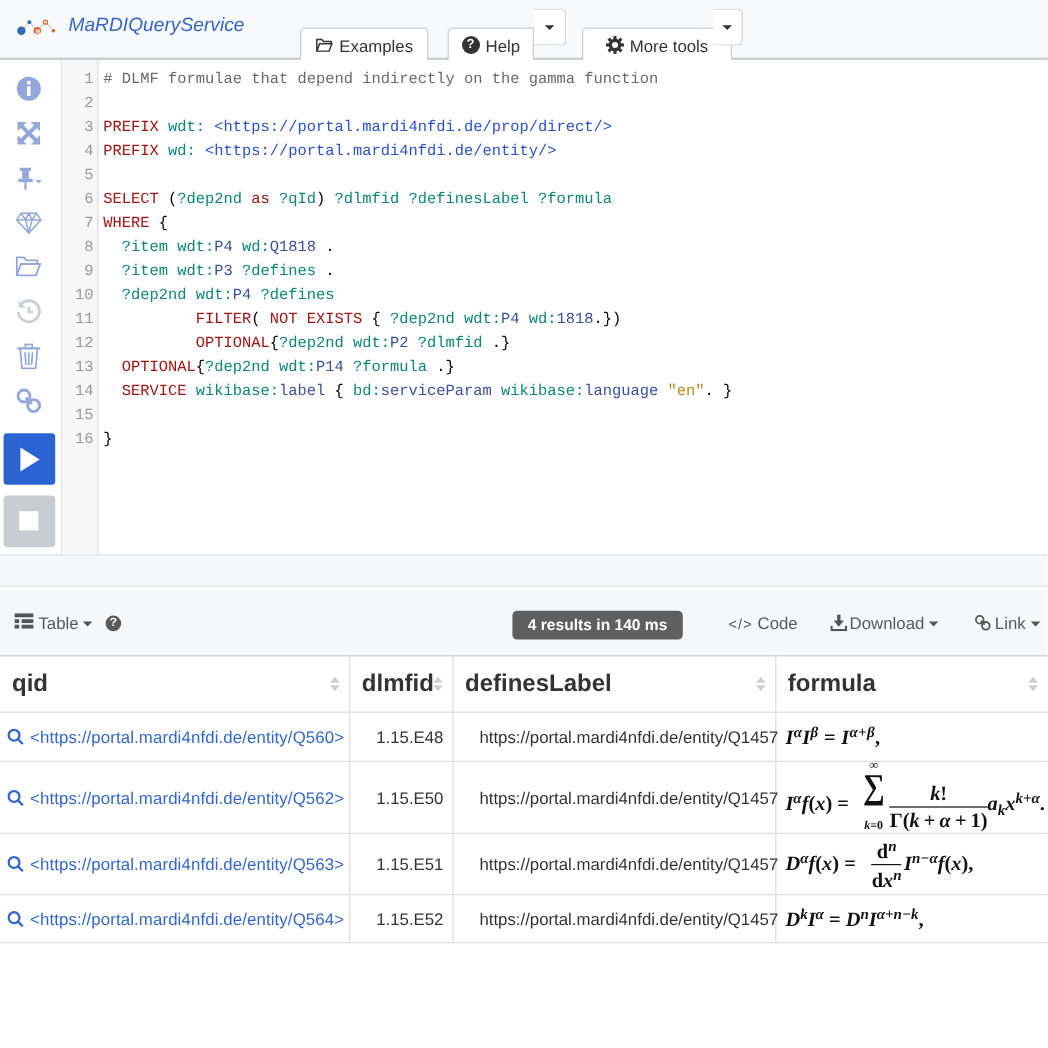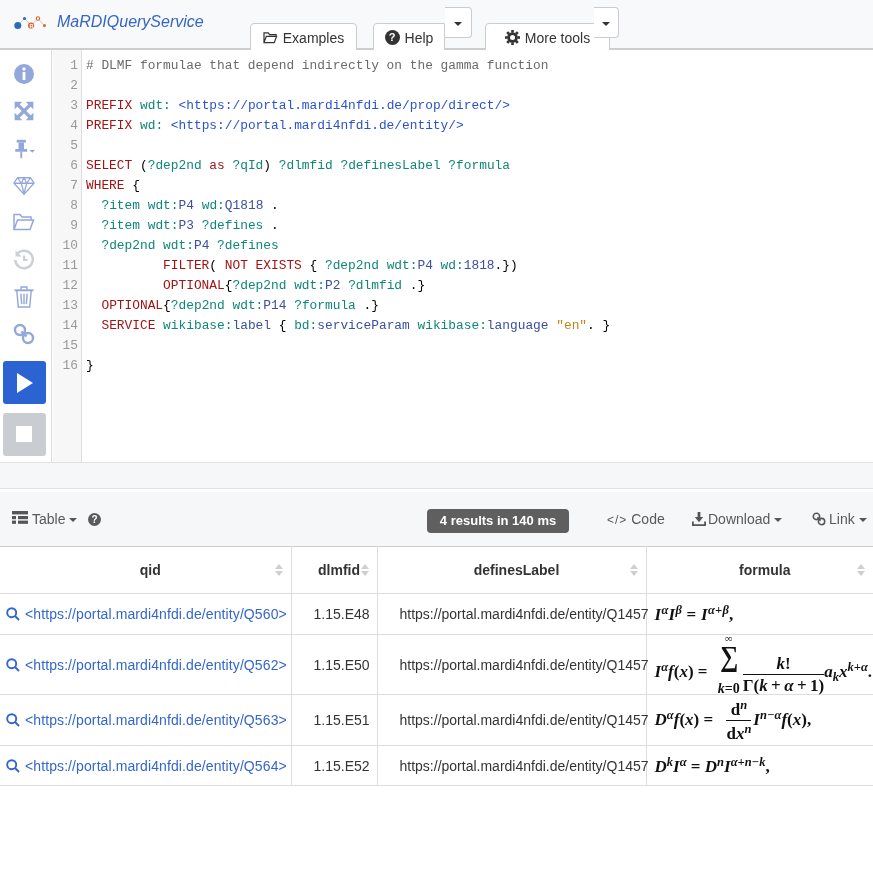--- a/index.html
+++ b/index.html
@@ -27,21 +27,21 @@
   .cm-str { color:#c08419; }
   #playbtn { position:absolute; left:3px; top:311px; width:43px; height:43px; background:#2c63d2; border-radius:3px; }
   #stopbtn { position:absolute; left:3px; top:363px; width:43px; height:43px; background:#c9cdd1; border-radius:3px; }
   
   #strip1 { position:absolute; left:0; top:462px; width:873px; height:27px; background:#f6f7f8; border-top:1px solid #e2e2e2; border-bottom:1px solid #e2e2e2; }
   #rtoolbar { position:absolute; left:0; top:492px; width:873px; height:54px; background:#f6f7f8; }
   .tool { position:absolute; color:#56595d; font-size:14px; top:13px; height:28px; line-height:28px; }
   #badge { position:absolute; left:427px; top:17px; width:142px; height:24px; background:#5f5f5f; border-radius:4px; color:#fff; font-size:13px; font-weight:bold; text-align:center; line-height:24px; }
   
   #rtable { position:absolute; left:0; top:546px; width:873px; border-collapse:collapse; table-layout:fixed; font-size:14px; color:#333; background:#fff; }
-  #rtable th { border:1px solid #ddd; border-top:1px solid #ccc; text-align:center; font-size:14px; font-weight:bold; padding:0 0 0 10px; height:47px; position:relative; }
+  #rtable th { border:1px solid #ddd; border-top:1px solid #ccc; text-align:left; font-size:20px; font-weight:bold; padding:0 0 0 10px; height:47px; position:relative; }
   #rtable td { border:1px solid #ddd; padding:0 0 0 6px; vertical-align:middle; }
   #rtable td.fml { padding-left:8px; }
   #rtable td.plain { padding-left:22px; }
   #rtable th:first-child, #rtable td:first-child { border-left:none; }
   #rtable th:last-child, #rtable td:last-child { border-right:none; }
   .srt { position:absolute; right:8px; top:50%; margin-top:-6px; width:8px; height:12px; }
   .srt:before { content:""; position:absolute; left:0; top:0; border-left:4px solid transparent; border-right:4px solid transparent; border-bottom:5px solid #cfcfcf; }
   .srt:after { content:""; position:absolute; left:0; bottom:0; border-left:4px solid transparent; border-right:4px solid transparent; border-top:5px solid #cfcfcf; }
   a.qlink { color:#36c; text-decoration:none; letter-spacing:0.1px; }
   .mag { display:inline-block; vertical-align:middle; margin-right:5px; margin-top:-2px; }
@@ -49,21 +49,21 @@
   .mth { font-family:"Liberation Serif", serif; font-weight:bold; font-size:17px; color:#111; white-space:nowrap; }
   .mi { font-style:italic; }
   .msup { font-size:12.5px; vertical-align:6px; }
   .msub { font-size:12.5px; vertical-align:-4px; }
   .frac { display:inline-block; vertical-align:-14px; text-align:center; line-height:1; }
   .frac .num { display:block; padding-bottom:2px; }
   .frac .den { display:block; border-top:1.6px solid #111; padding-top:2px; }
   .bigsum { display:inline-block; vertical-align:-16px; text-align:center; line-height:1; margin:0 1px 0 6px; }
   .bigsum .inf { display:block; font-size:10.5px; line-height:8px; }
   .bigsum .sg { display:block; font-size:29px; line-height:26px; font-weight:bold; transform:scaleX(0.88); }
-  .bigsum .lo { display:block; font-size:14px; line-height:10px; margin-top:15px; }
+  .bigsum .lo { display:block; font-size:10px; line-height:10px; margin-top:15px; }
 </style>
 </head>
 <body>
 <div id="nav">
   <svg class="abs" style="left:13px;top:12px" width="38" height="21" viewBox="0 0 38 21">
     <g stroke="#b9b9b9" stroke-width="0.8" fill="none">
       <line x1="4.8" y1="13.6" x2="11.5" y2="6.5"></line>
         <line x1="11.5" y1="6.5" x2="18.1" y2="13.5"></line>
       <line x1="18.1" y1="13.5" x2="24.9" y2="6.5"></line>
         <line x1="24.9" y1="6.5" x2="31.5" y2="13.6"></line>

